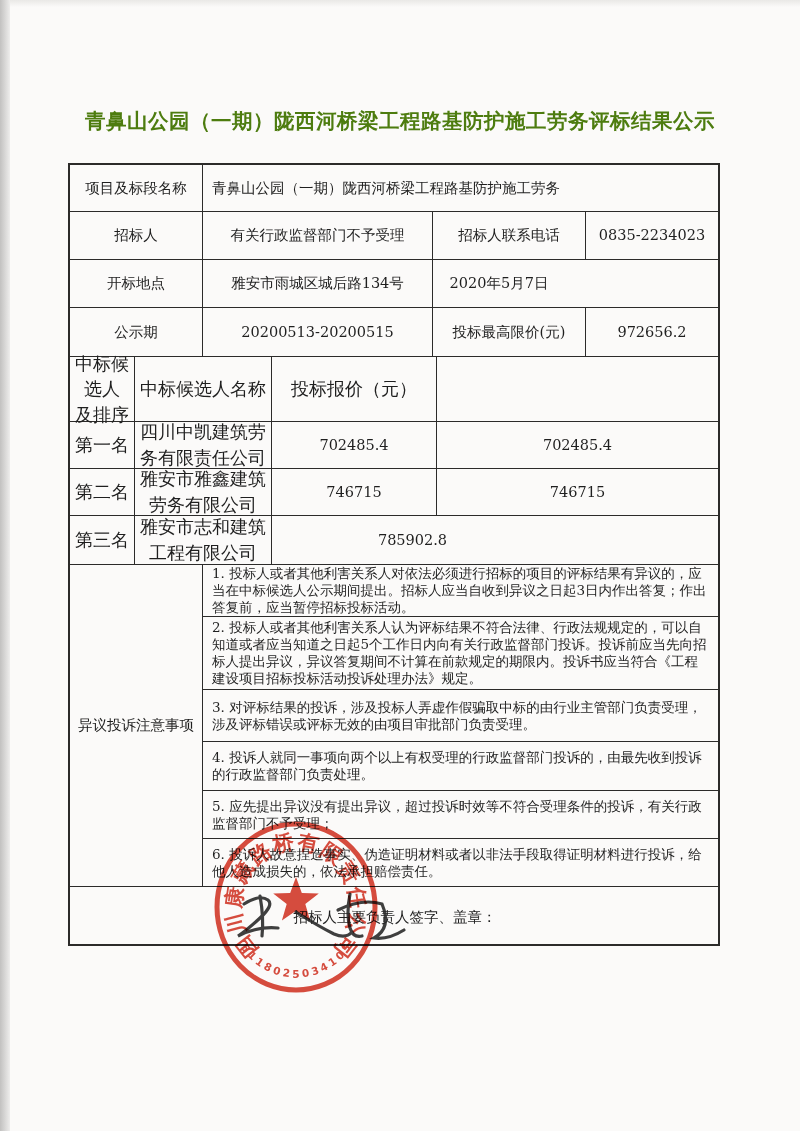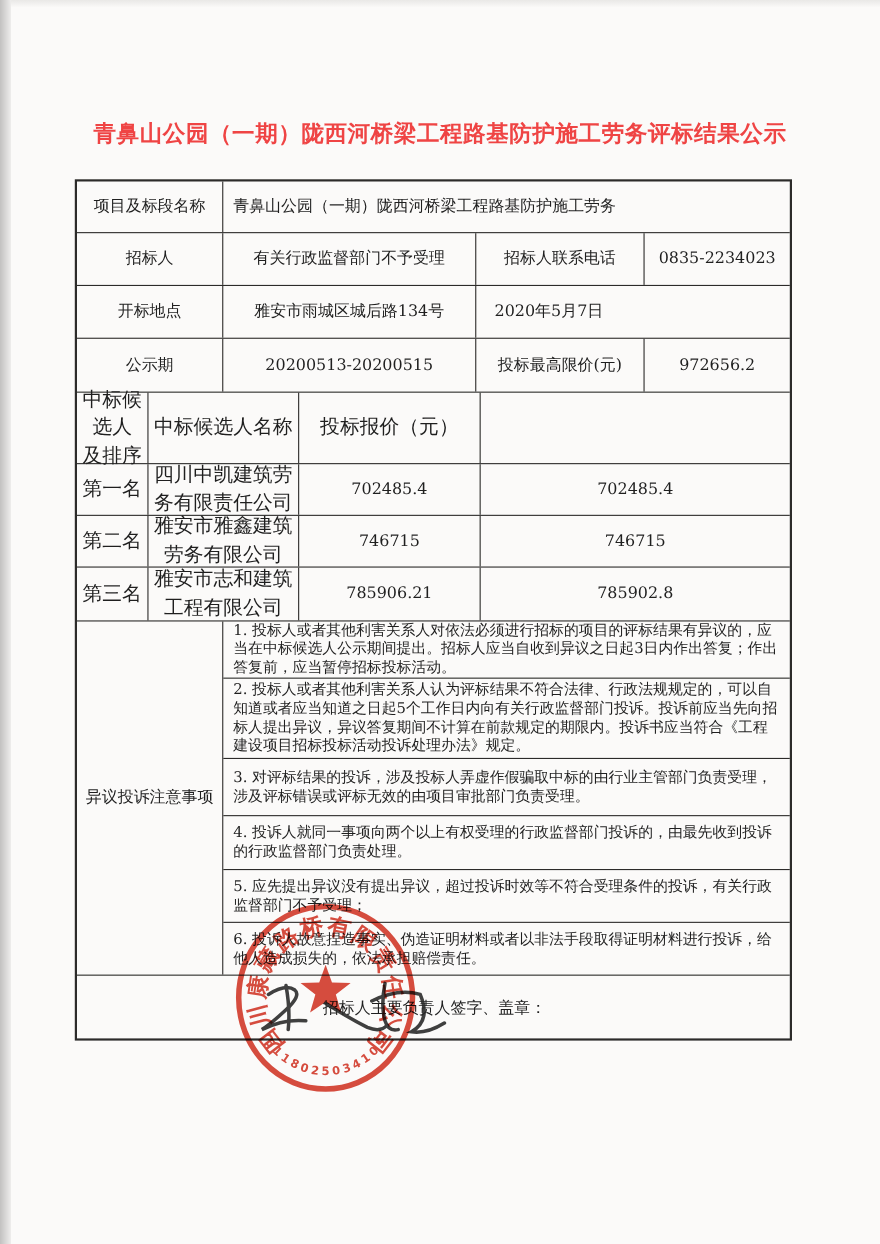--- a/index.html
+++ b/index.html
@@ -5,21 +5,21 @@
   *{margin:0;padding:0;box-sizing:border-box}
   html,body{width:800px;height:1131px}
   body{background:#efeeec;font-family:"DejaVu Serif","Liberation Serif",serif;color:#1f1f1f}
   .page{position:relative;width:800px;height:1131px;background:#fbfaf9;overflow:hidden}
   .edge-left{position:absolute;left:0;top:0;width:10px;height:100%;
     background:linear-gradient(90deg,#c2c1c0,#eeedec)}
   .edge-top{position:absolute;left:10px;top:0;width:790px;height:7px;
     background:linear-gradient(#e9e8e6,rgba(251,250,249,0))}
   .title{position:absolute;left:0;right:0;top:107px;text-align:center;
     font-size:20.5px;font-weight:bold;letter-spacing:.5px;
-    font-family:"DejaVu Sans","Liberation Sans",sans-serif;color:#ef4444}
+    font-family:"DejaVu Sans","Liberation Sans",sans-serif;color:#4d7c0f}
   .tbl{position:absolute;left:68px;top:163px;width:652px;border:2px solid #2c2b2a;
     font-size:14.5px;background:transparent}
   .row{display:flex;border-bottom:1px solid #2c2b2a}
   .row.last{border-bottom:none}
   .cell{border-right:1px solid #2c2b2a;display:flex;flex-direction:column;
     align-items:center;justify-content:center;text-align:center;line-height:1.42;
     padding:20px 4px}
   .cell.end{border-right:none}
   .cell.left{align-items:flex-start;text-align:left;padding-left:9px}
   .small{font-size:18px}
@@ -93,21 +93,20 @@
     <div class="row" style="height:47px">
       <div class="cell c-rank small">第二名</div>
       <div class="cell c-name small">雅安市雅鑫建筑劳务有限公司</div>
       <div class="cell c-bid">746715</div>
       <div class="cell c-eval end">746715</div>
     </div>
 
     <div class="row" style="height:49px">
       <div class="cell c-rank small">第三名</div>
       <div class="cell c-name small">雅安市志和建筑工程有限公司</div>
-      <div class="cell c-bid">785906.21</div>
       <div class="cell c-eval end">785902.8</div>
     </div>
 
     <div class="row" style="height:322px">
       <div class="cell w-label">异议投诉注意事项</div>
       <div class="nstack">
         <div class="nitem" style="height:52px">1. 投标人或者其他利害关系人对依法必须进行招标的项目的评标结果有异议的，应当在中标候选人公示期间提出。招标人应当自收到异议之日起3日内作出答复；作出答复前，应当暂停招标投标活动。</div>
         <div class="nitem" style="height:73px">2. 投标人或者其他利害关系人认为评标结果不符合法律、行政法规规定的，可以自知道或者应当知道之日起5个工作日内向有关行政监督部门投诉。投诉前应当先向招标人提出异议，异议答复期间不计算在前款规定的期限内。投诉书应当符合《工程建设项目招标投标活动投诉处理办法》规定。</div>
         <div class="nitem" style="height:52px">3. 对评标结果的投诉，涉及投标人弄虚作假骗取中标的由行业主管部门负责受理，涉及评标错误或评标无效的由项目审批部门负责受理。</div>
         <div class="nitem" style="height:49px">4. 投诉人就同一事项向两个以上有权受理的行政监督部门投诉的，由最先收到投诉的行政监督部门负责处理。</div>

